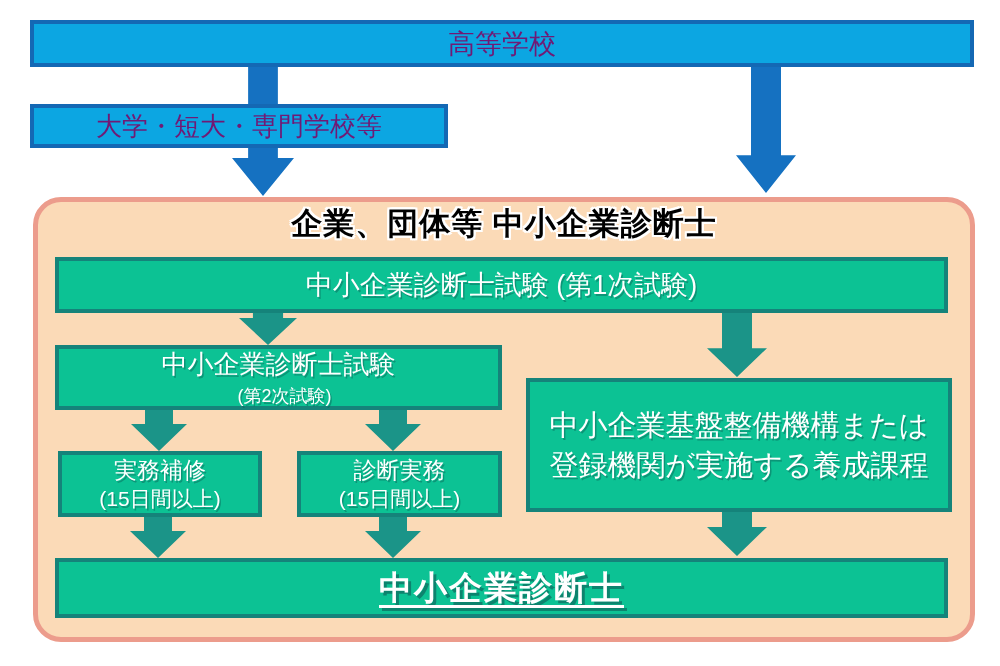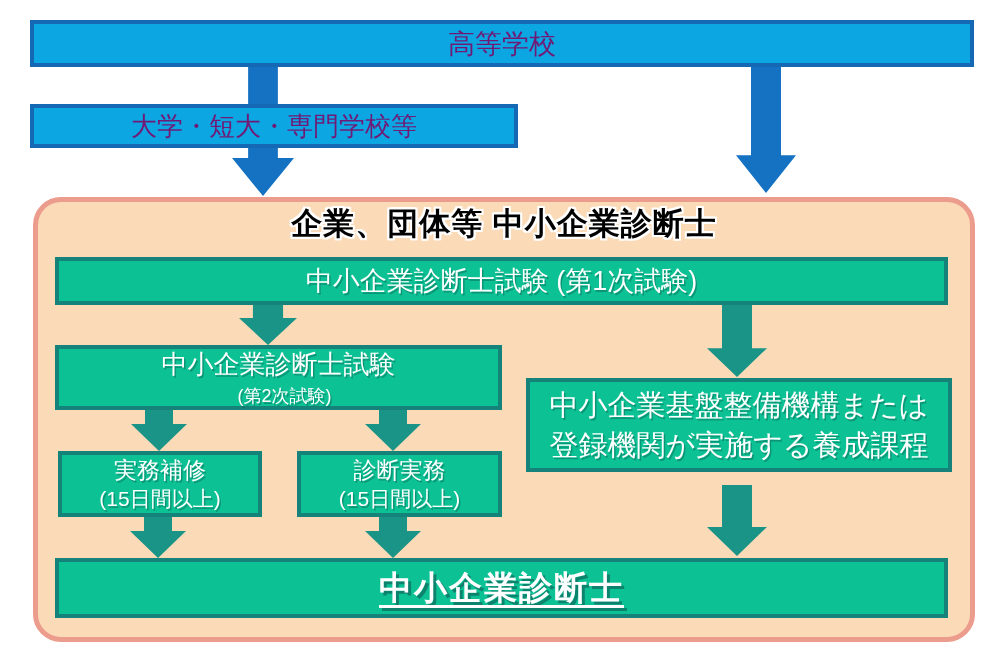--- a/index.html
+++ b/index.html
@@ -68,21 +68,21 @@
 
   <div class="arrow blue" style="left:232px;top:67px;width:62px;height:129px;
               clip-path:polygon(26% 0,74% 0,74% 70.5%,100% 70.5%,50% 100%,0 70.5%,26% 70.5%);"></div>
   <div class="arrow blue" style="left:736px;top:67px;width:60px;height:126px;
               clip-path:polygon(25% 0,75% 0,75% 70%,100% 70%,50% 100%,0 70%,25% 70%);"></div>
 
   <div class="node blue-bar" style="left:30px;top:20px;width:944px;height:47px;">
     <span class="fs27">高等学校</span>
   </div>
 
-  <div class="node blue-bar" style="left:30px;top:104px;width:488px;height:44px;">
+  <div class="node blue-bar" style="left:30px;top:104px;width:418px;height:44px;">
     <span class="fs26">大学・短大・専門学校等</span>
   </div>
 
   <div class="peach" style="left:33px;top:197px;width:942px;height:445px;"></div>
 
   <div class="title" style="left:33px;top:203px;width:942px;">企業、団体等 中小企業診断士</div>
 
   <div class="arrow teal" style="left:239px;top:305px;width:58px;height:40px;
               clip-path:polygon(24% 0,76% 0,76% 32.5%,100% 32.5%,50% 100%,0 32.5%,24% 32.5%);"></div>
   <div class="arrow teal" style="left:707px;top:305px;width:60px;height:72px;
@@ -91,40 +91,40 @@
               clip-path:polygon(25% 0,75% 0,75% 34%,100% 34%,50% 100%,0 34%,25% 34%);"></div>
   <div class="arrow teal" style="left:365px;top:410px;width:56px;height:41px;
               clip-path:polygon(25% 0,75% 0,75% 34%,100% 34%,50% 100%,0 34%,25% 34%);"></div>
   <div class="arrow teal" style="left:130px;top:517px;width:56px;height:41px;
               clip-path:polygon(25% 0,75% 0,75% 34%,100% 34%,50% 100%,0 34%,25% 34%);"></div>
   <div class="arrow teal" style="left:365px;top:517px;width:56px;height:41px;
               clip-path:polygon(25% 0,75% 0,75% 34%,100% 34%,50% 100%,0 34%,25% 34%);"></div>
   <div class="arrow teal" style="left:707px;top:485px;width:60px;height:71px;
               clip-path:polygon(25% 0,75% 0,75% 59%,100% 59%,50% 100%,0 59%,25% 59%);"></div>
 
-  <div class="node green-box" style="left:55px;top:257px;width:893px;height:48px;text-align:center;">
+  <div class="node green-box" style="left:55px;top:257px;width:893px;height:56px;text-align:center;">
     <span class="l1 fs27">中小企業診断士試験 (第1次試験)</span>
   </div>
 
   <div class="node green-box" style="left:55px;top:345px;width:447px;height:65px;">
     <span class="l1 fs26">中小企業診断士試験</span>
     <span class="l2 fs18">(第2次試験)</span>
   </div>
 
   <div class="node green-box" style="left:58px;top:451px;width:204px;height:66px;">
     <span class="l1 fs23">実務補修</span>
     <span class="l2 fs21">(15日間以上)</span>
   </div>
 
   <div class="node green-box" style="left:297px;top:451px;width:205px;height:66px;">
     <span class="l1 fs23">診断実務</span>
     <span class="l2 fs21">(15日間以上)</span>
   </div>
 
-  <div class="node green-box" style="left:526px;top:378px;width:426px;height:94px;">
+  <div class="node green-box" style="left:526px;top:378px;width:426px;height:134px;">
     <span class="l1 training-text">中小企業基盤整備機構または</span>
     <span class="l2 training-text">登録機関が実施する養成課程</span>
   </div>
 
   <div class="node green-box" style="left:55px;top:558px;width:893px;height:60px;">
     <span class="final-label">中小企業診断士</span>
   </div>
 
 </div>
 

